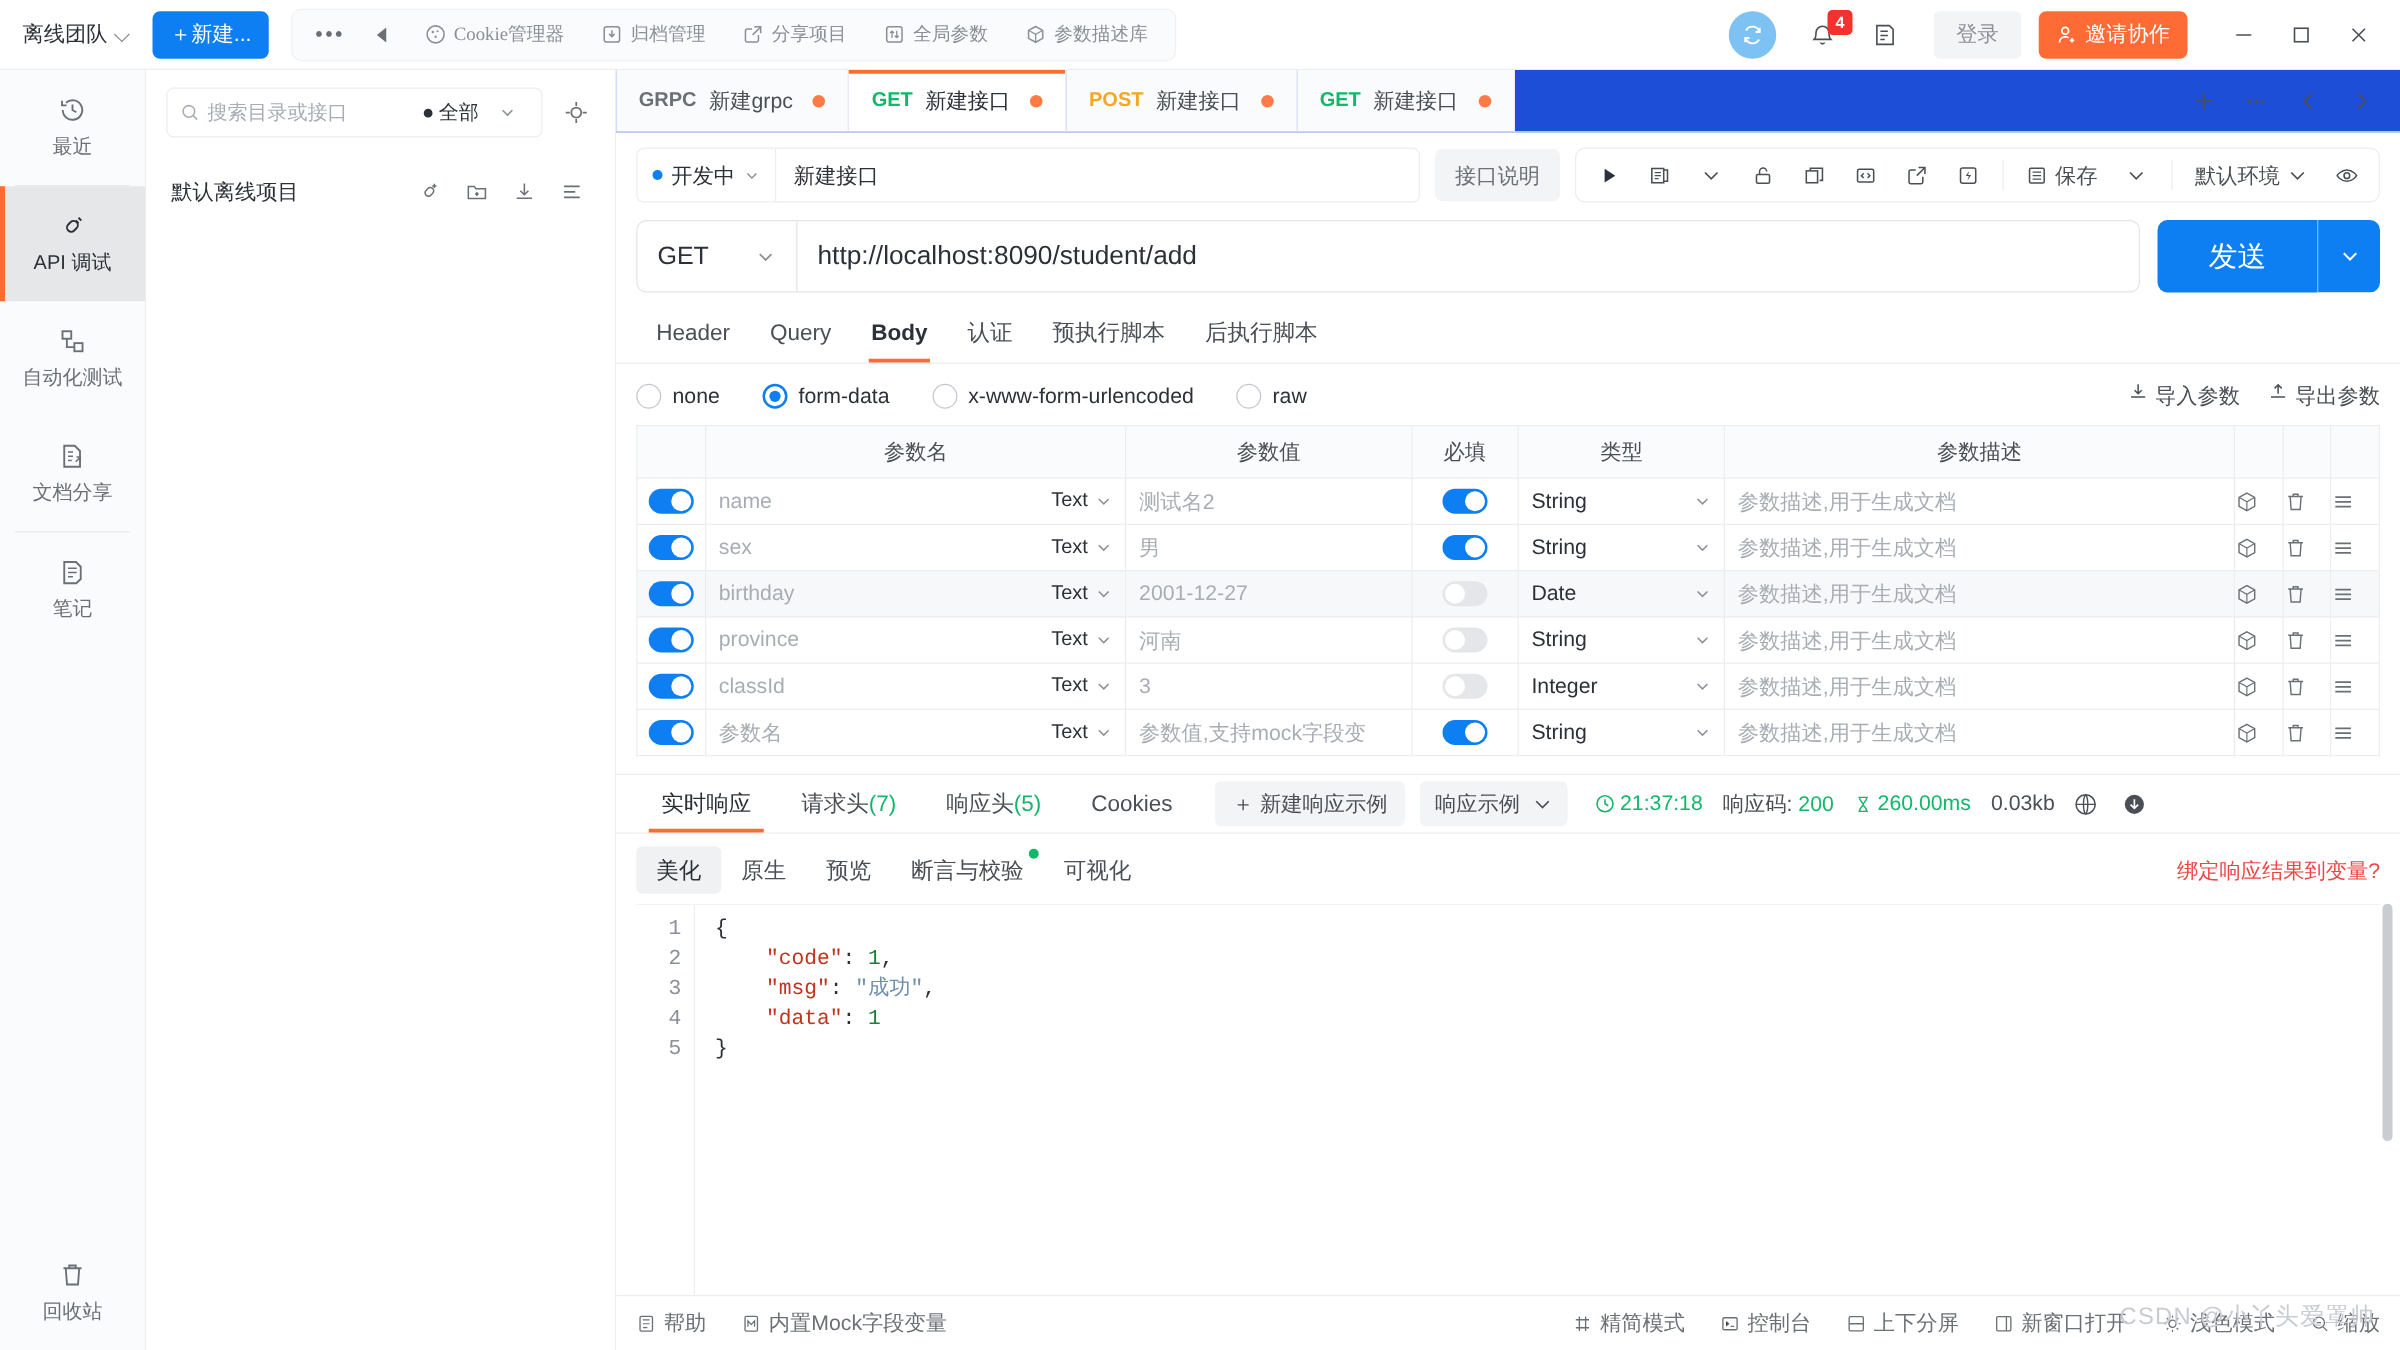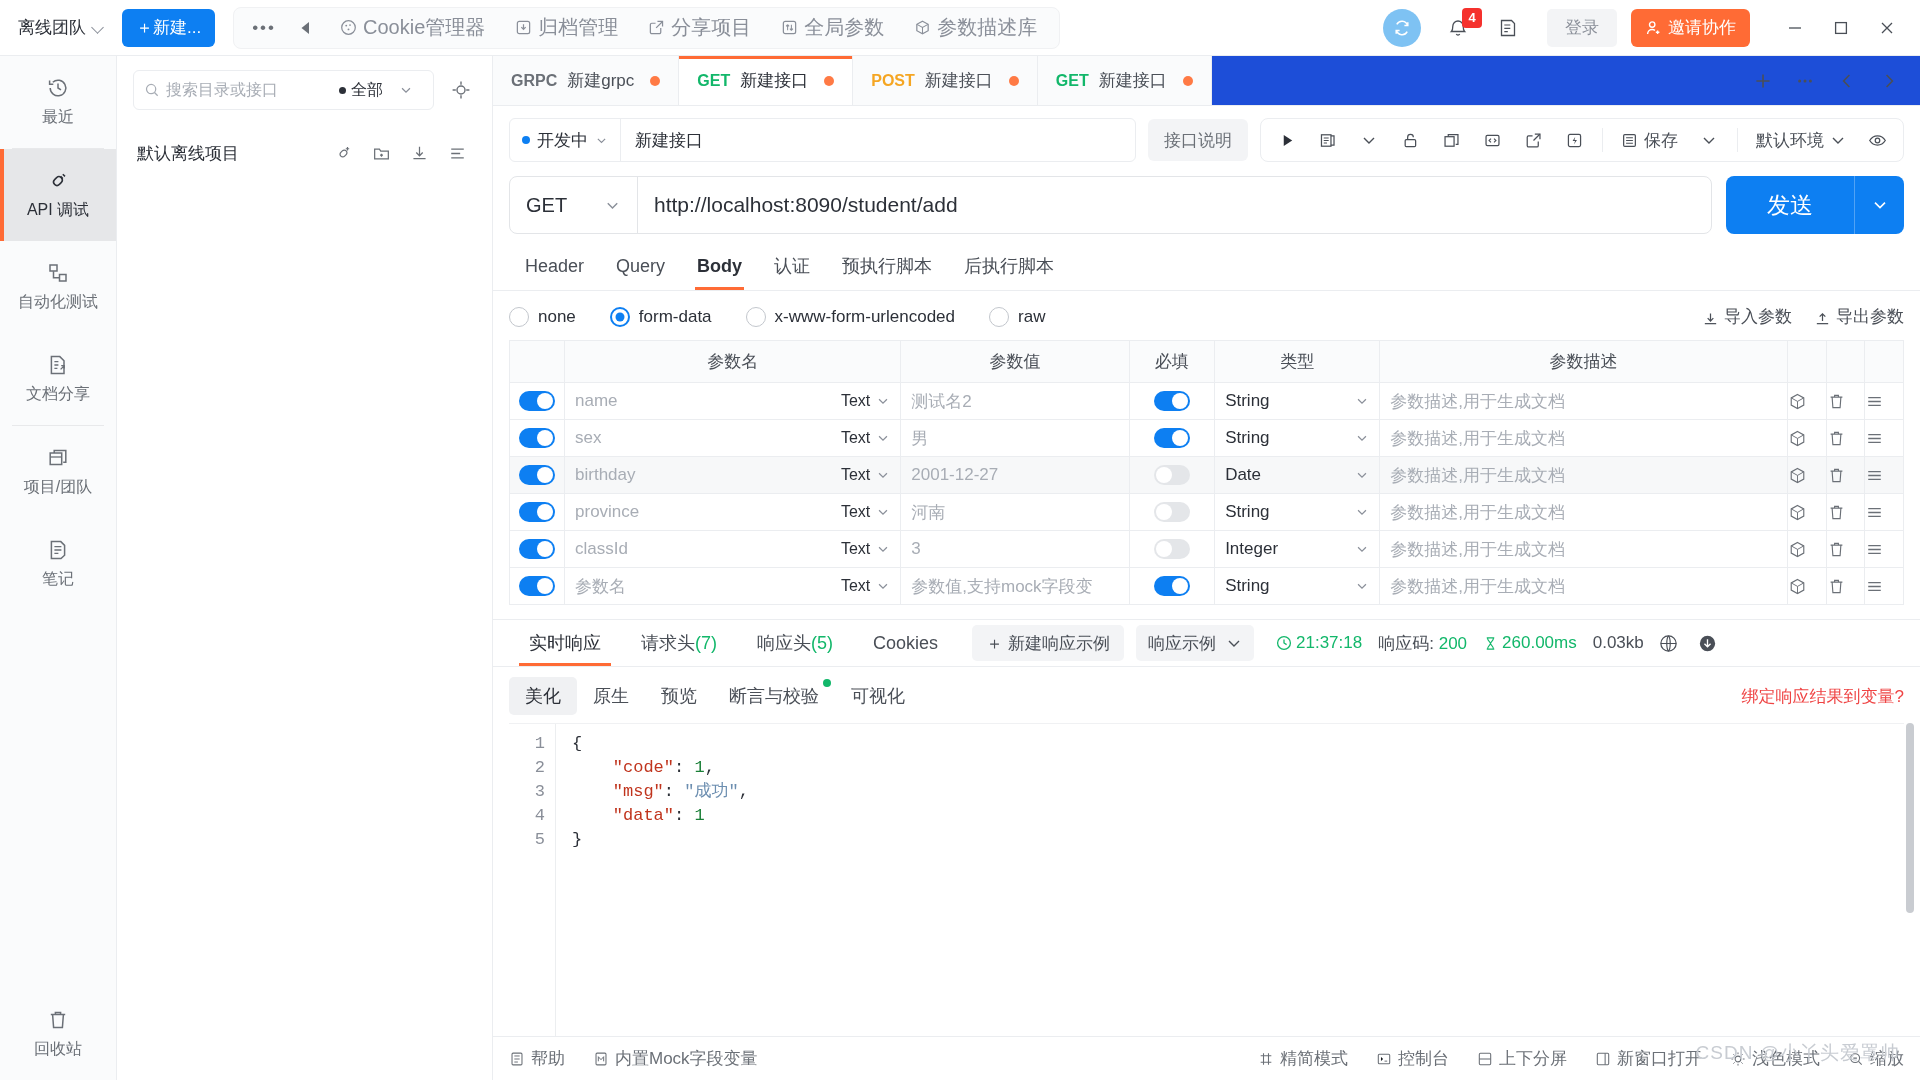--- a/index.html
+++ b/index.html
@@ -32,22 +32,22 @@
     display: flex; align-items: center; font-size: 17px; cursor: pointer;
     border: none; font-family: inherit; white-space: nowrap;
   }
   .toolgroup {
     margin-left: 18px; height: 42px; background: #fafbfc;
     border: 1px solid #f0f1f3; border-radius: 8px;
     display: flex; align-items: center; padding: 0 8px; gap: 2px;
   }
   .tool-item {
     display: flex; align-items: center; gap: 6px; height: 34px;
-    padding: 0 14px; border-radius: 5px; color: #8a8f99; font-size: 20px;
-    cursor: pointer; white-space: nowrap;
+    padding: 0 14px; border-radius: 5px; color: #8a8f99; font-size: 15px;
+    cursor: pointer; white-space: nowrap; font-family: Liberation Serif, serif;
   }
   .tool-dots { color: #6b7077; letter-spacing: 2px; font-size: 17px; padding: 0 10px; }
   .tool-play { padding: 0 10px; }
   .sp { flex: 1; }
   .avatar-sync {
     width: 38px; height: 38px; border-radius: 50%; background: #7ec2f3;
     display: flex; align-items: center; justify-content: center; cursor: pointer;
   }
   .bell-wrap { position: relative; margin-left: 26px; cursor: pointer; }
   .badge {
@@ -189,21 +189,21 @@
   
   .btype-row { display: flex; align-items: center; padding: 14px 16px 12px 16px; gap: 34px; }
   .radio { display: flex; align-items: center; gap: 9px; font-size: 17px; color: #2c3038; cursor: pointer; }
   .radio .rc { width: 20px; height: 20px; border-radius: 50%; border: 1.5px solid #c3c7cd; display: inline-block; position: relative; }
   .radio.on .rc { border-color: #0d7ff2; border-width: 2px; }
   .radio.on .rc::after {
     content: ""; position: absolute; left: 50%; top: 50%; width: 9px; height: 9px; border-radius: 50%;
     background: #0d7ff2; transform: translate(-50%,-50%);
   }
   .btype-right { margin-left: auto; display: flex; align-items: center; gap: 22px; }
-  .mini-link { display: flex; align-items: flex-end; gap: 5px; font-size: 17px; color: #4a4f57; cursor: pointer; white-space: nowrap; }
+  .mini-link { display: flex; align-items: flex-start; gap: 5px; font-size: 17px; color: #4a4f57; cursor: pointer; white-space: nowrap; }
 
   
   .ptable-wrap { padding: 0 16px; position: relative; }
   .ptable { width: 100%; border-collapse: collapse; table-layout: fixed; }
   .ptable th {
     background: #fafbfc; border: 1px solid #ebedf0; font-weight: normal; font-size: 17px;
     color: #4a4f57; height: 42px; text-align: center;
   }
   .ptable td { border: 1px solid #ebedf0; height: 37px; font-size: 17px; padding: 0 10px; }
   .ptable tr.alt td { background: #f7f8f9; }
@@ -464,30 +464,20 @@
         <svg width="24" height="24" viewBox="0 0 24 24">
             <path d="M5.4 3.6h8.4l4.2 4.2v12.6H5.4Z" fill="none" stroke="#6b7077" stroke-width="1.5"></path>
             <path d="M8.4 8.6h4M8.4 12h4M8.4 15.4h3" stroke="#6b7077" stroke-width="1.3"></path>
             <path d="M14.6 16.4l3.4-3.4M15.2 12.6h3v3" fill="none" stroke="#6b7077" stroke-width="1.3"></path>
           </svg>
       </span>
       <span>文档分享</span>
     </div>
     <div class="rail-divider"></div>
 
-    <div class="rail-item">
-      <span>
-        <svg width="24" height="24" viewBox="0 0 24 24">
-            <rect x="4.2" y="7" width="11.5" height="11.5" fill="none" stroke="#6b7077" stroke-width="1.5"></rect>
-            <path d="M8.2 7V4.6h11.6v11.6h-2.6" fill="none" stroke="#6b7077" stroke-width="1.5"></path>
-            <path d="M4.2 11h11.5" stroke="#6b7077" stroke-width="1.3"></path>
-          </svg>
-      </span>
-      <span>项目/团队</span>
-    </div>
 
     <div class="rail-item">
       <span>
         <svg width="24" height="24" viewBox="0 0 24 24">
             <path d="M5.4 3.6h9.4l3.8 3.8v9.8l-3.6 3.4H5.4Z" fill="none" stroke="#6b7077" stroke-width="1.5"></path>
             <path d="M8.4 8.6h7M8.4 12h7M8.4 15.4h4" stroke="#6b7077" stroke-width="1.3"></path>
           </svg>
       </span>
       <span>笔记</span>
     </div>

